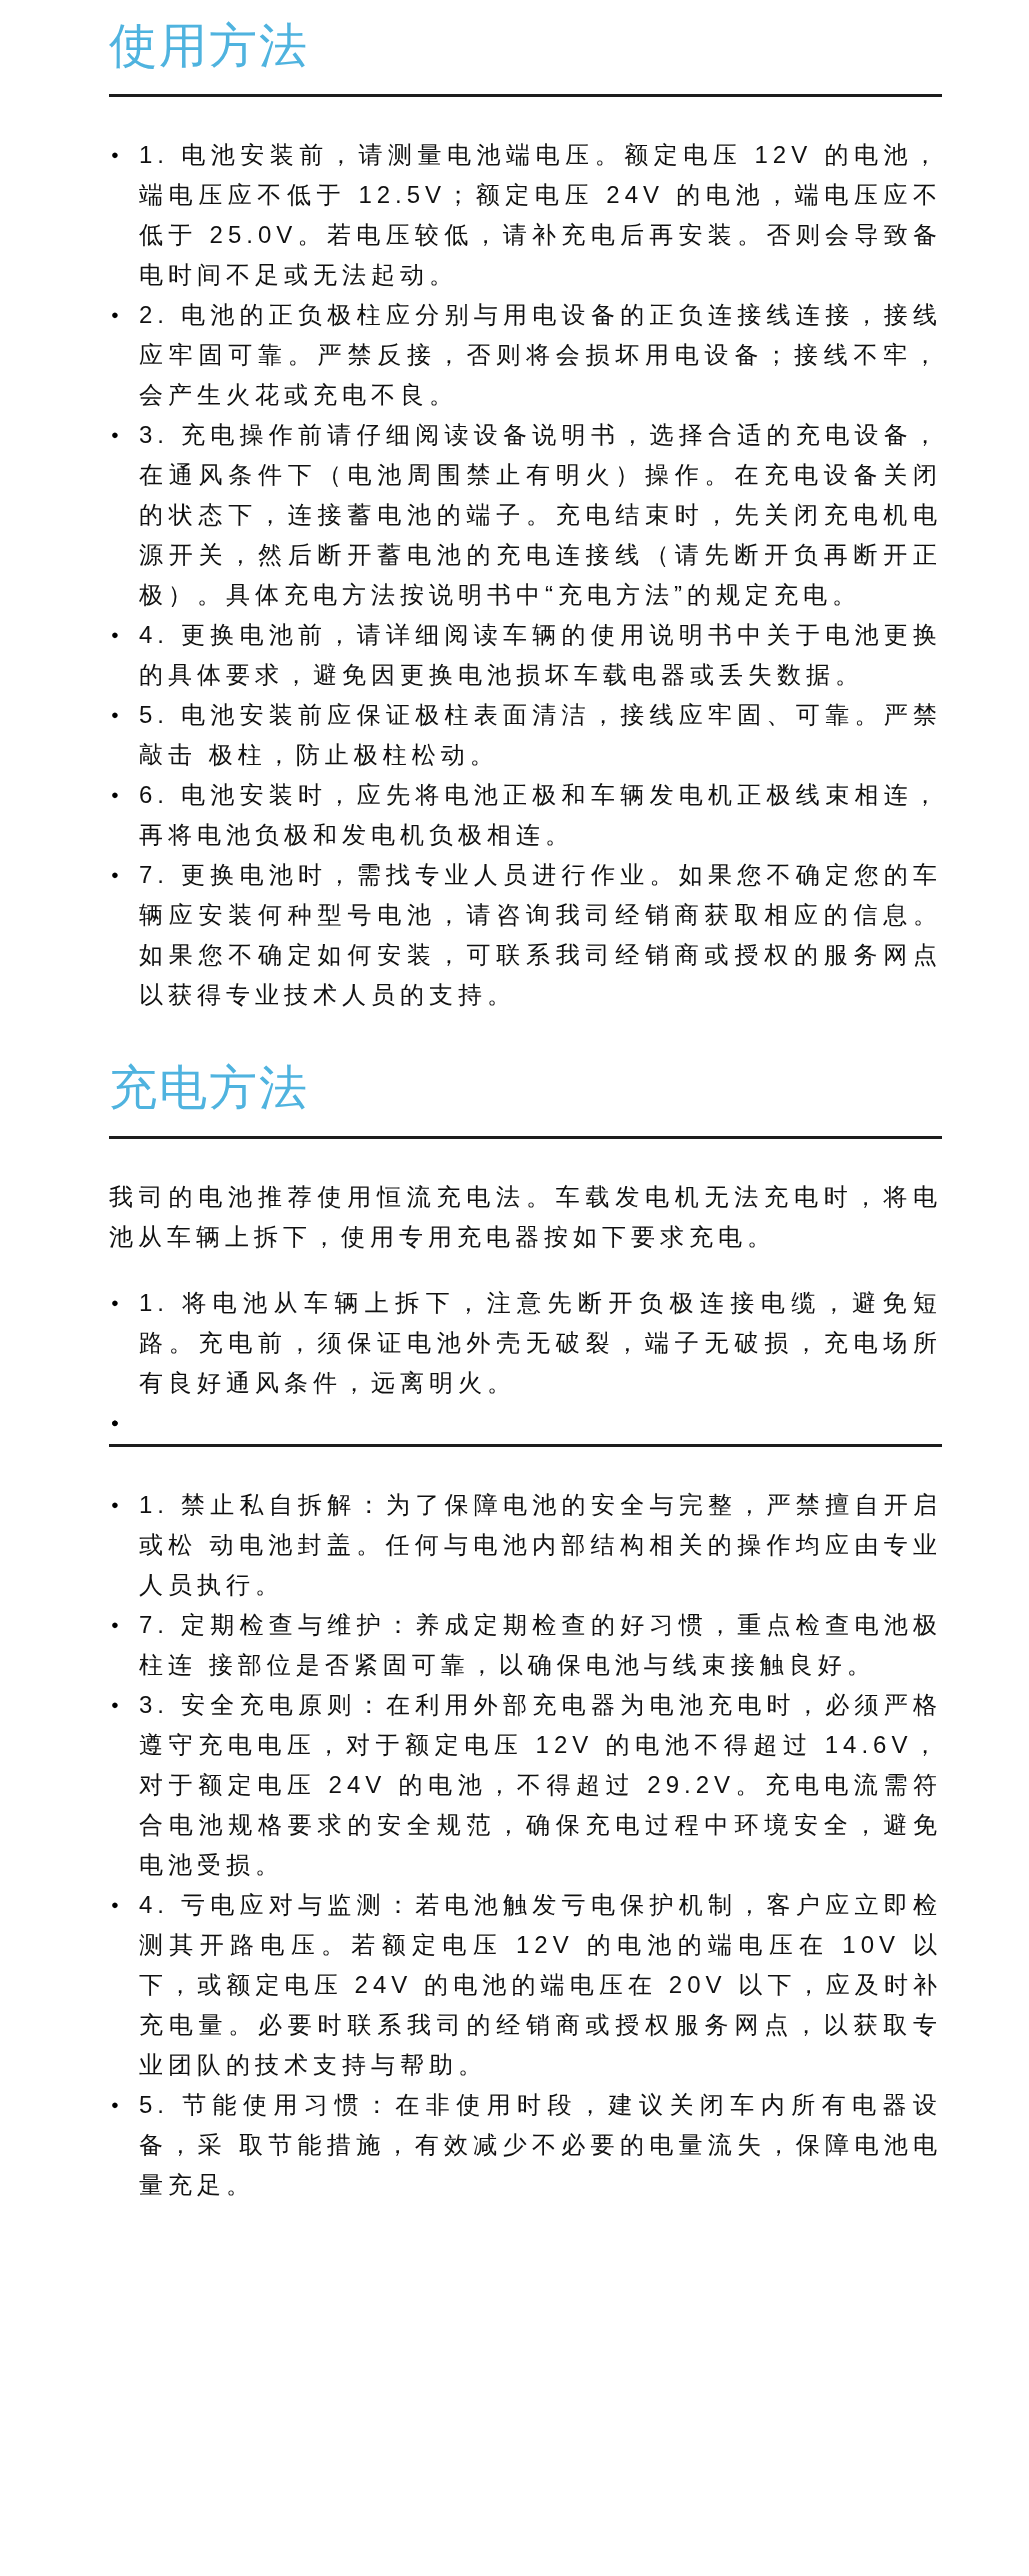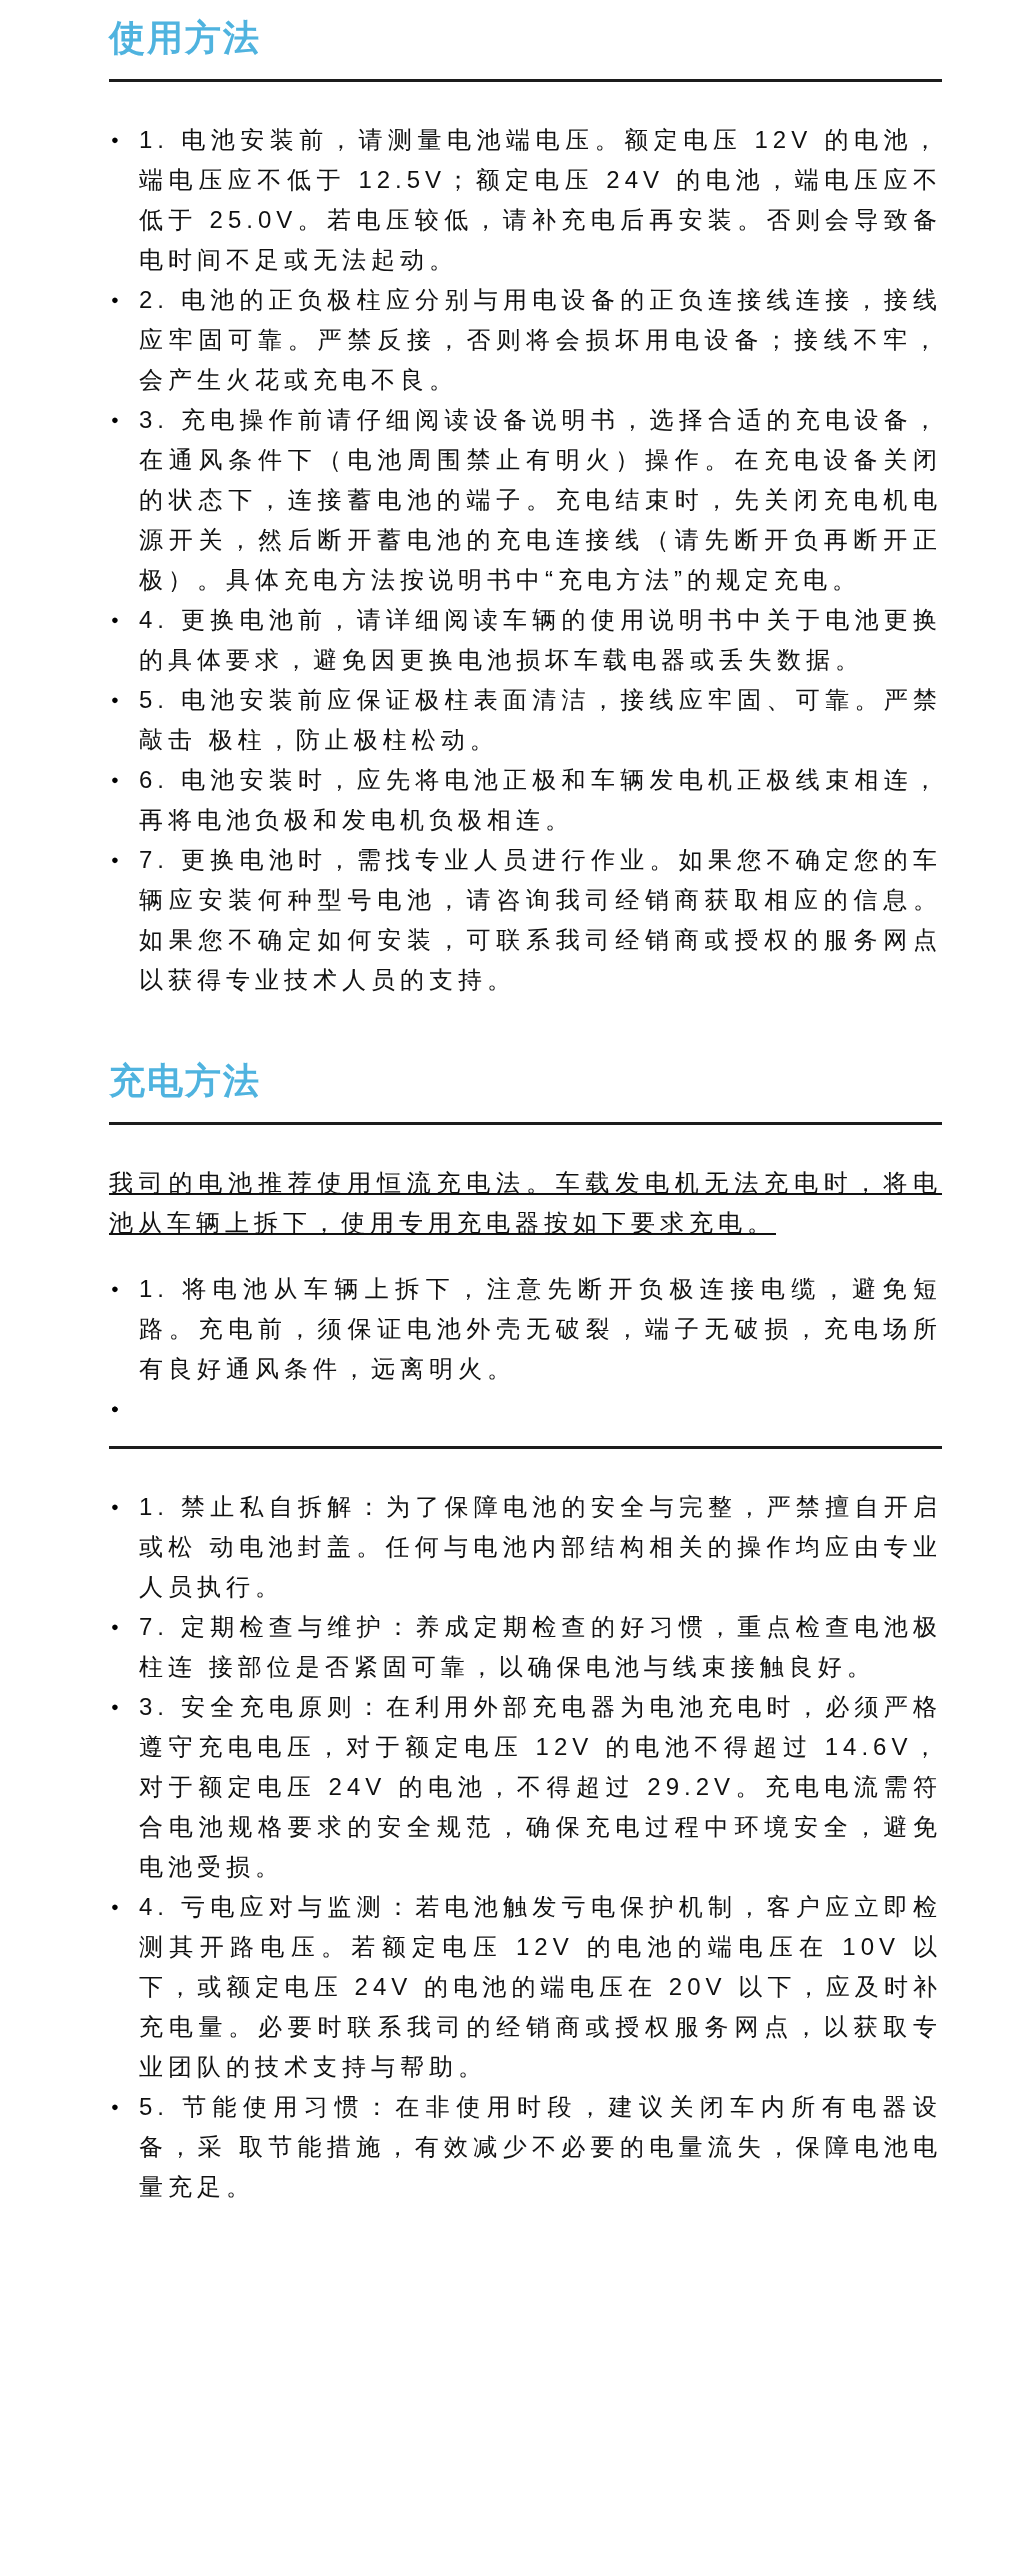--- a/index.html
+++ b/index.html
@@ -13,43 +13,42 @@
     box-sizing: border-box;
     background: #ffffff;
     padding: 14px 87px 40px 109px;
     font-family: "Liberation Sans", sans-serif;
     color: #111111;
   }
   .doc-section {
     margin: 0;
   }
   .doc-section + .doc-section {
-    margin-top: 57px;
+    margin-top: 41px;
   }
   .sec-title {
     margin: 0 0 16px 0;
-    font-size: 36px;
-    font-weight: bold;
+    font-size: 48px;
+    font-weight: normal;
     letter-spacing: 2px;
     color: #4fb3df;
   }
   .rule {
     height: 0;
     border: none;
     border-top: 3px solid #1c1c1c;
     margin: 0 0 38px 0;
   }
   .intro {
     margin: 0 0 26px 0;
     font-size: 24px;
     line-height: 40px;
     letter-spacing: 5px;
     text-align: justify;
     color: #111111;
-    text-decoration: underline;
   }
   .item-list {
     list-style: none;
     margin: 0;
     padding: 0;
   }
   .item-list li {
     position: relative;
     padding-left: 30px;
     font-size: 24px;

